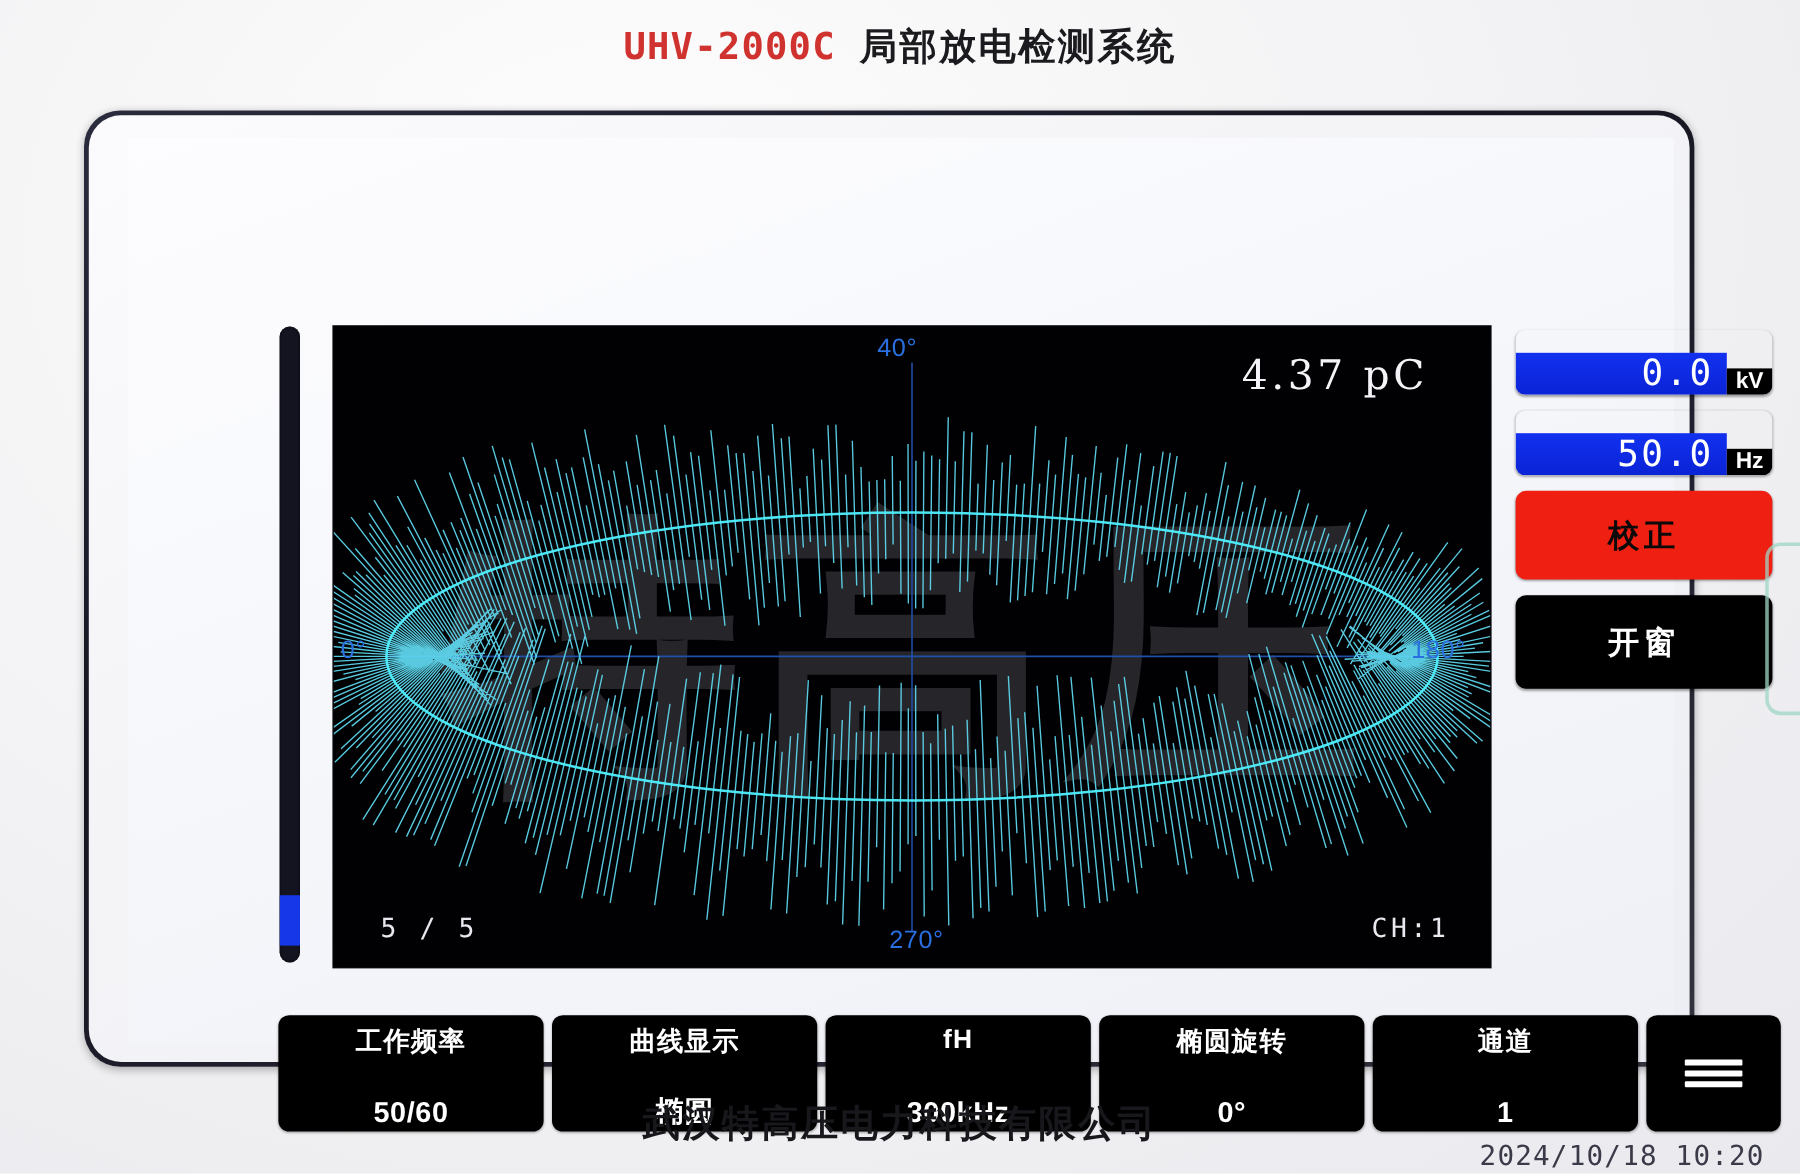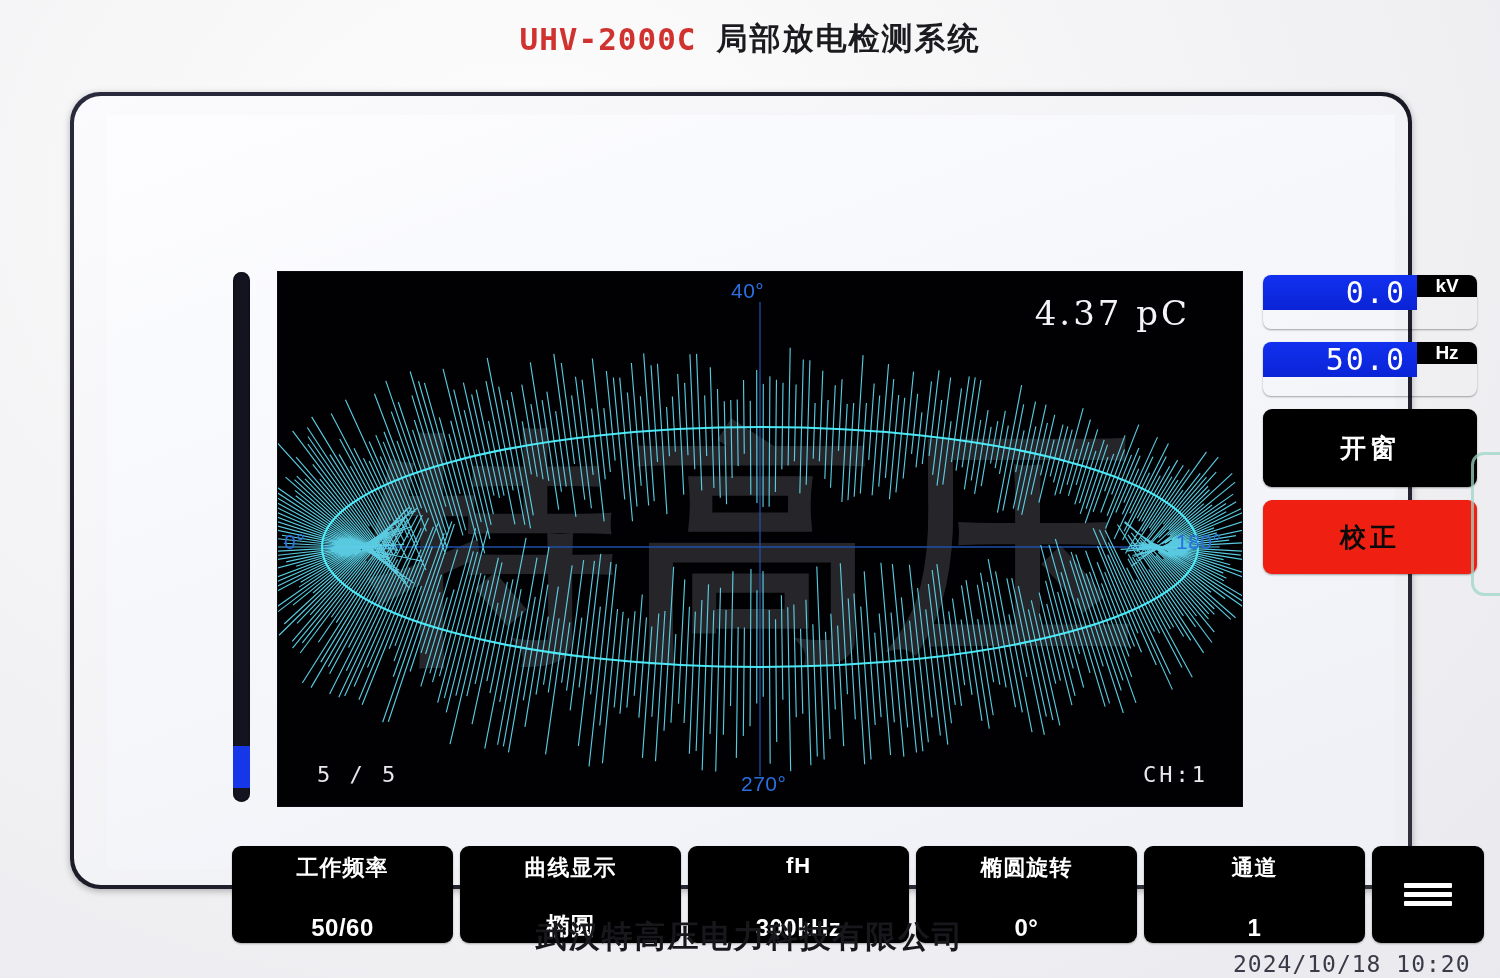--- a/index.html
+++ b/index.html
@@ -91,32 +91,32 @@
     display:flex;align-items:center;justify-content:center;
     color:rgba(190,190,200,.20);
     font-size:245px;font-weight:800;letter-spacing:14px;
     line-height:1;pointer-events:none;user-select:none;
     transform:translateY(8px);
   }
   
   #side-panel{position:absolute;left:1156px;top:160px;width:214px;}
   .readout{
     position:relative;height:54px;margin-bottom:13px;border-radius:8px;
-    overflow:hidden;display:flex;align-items:flex-start;
+    overflow:hidden;display:flex;align-items:flex-end;
     box-shadow:0 1px 2px rgba(0,0,0,.35);
   }
   .readout .val{
     flex:1;background:linear-gradient(180deg,#1231ef 0%,#0a23d6 100%);
     color:#fff;display:flex;align-items:center;justify-content:flex-end;
     padding-right:11px;
     font-family:"DejaVu Sans Mono","Liberation Mono",monospace;
     font-size:30px;letter-spacing:2px;
   }
   .readout .unit{
-    width:60px;background:#000;color:#fff;
+    width:38px;background:#000;color:#fff;
     display:flex;align-items:center;justify-content:center;
     font-size:19px;font-weight:700;
   }
   .side-btn{
     height:74px;border-radius:9px;margin-bottom:13px;
     display:flex;align-items:center;justify-content:center;
     font-size:26px;font-weight:700;letter-spacing:4px;
     box-shadow:0 1px 2px rgba(0,0,0,.35);
   }
   #btn-calibrate{background:#ef2012;color:#0a0a0a;}
@@ -197,22 +197,22 @@
 
   <div id="side-panel">
     <div class="readout">
       <div class="val">0.0</div>
       <div class="unit">kV</div>
     </div>
     <div class="readout">
       <div class="val">50.0</div>
       <div class="unit">Hz</div>
     </div>
+    <div class="side-btn" id="btn-calibrate">校正</div>
     <div class="side-btn" id="btn-window">开窗</div>
-    <div class="side-btn" id="btn-calibrate">校正</div>
   </div>
 
   <div id="toolbar">
       <div class="tool-btn">
         <div class="t-label">工作频率</div>
         <div class="t-value">50/60</div>
       </div>
       <div class="tool-btn">
         <div class="t-label">曲线显示</div>
         <div class="t-value">椭圆</div>

